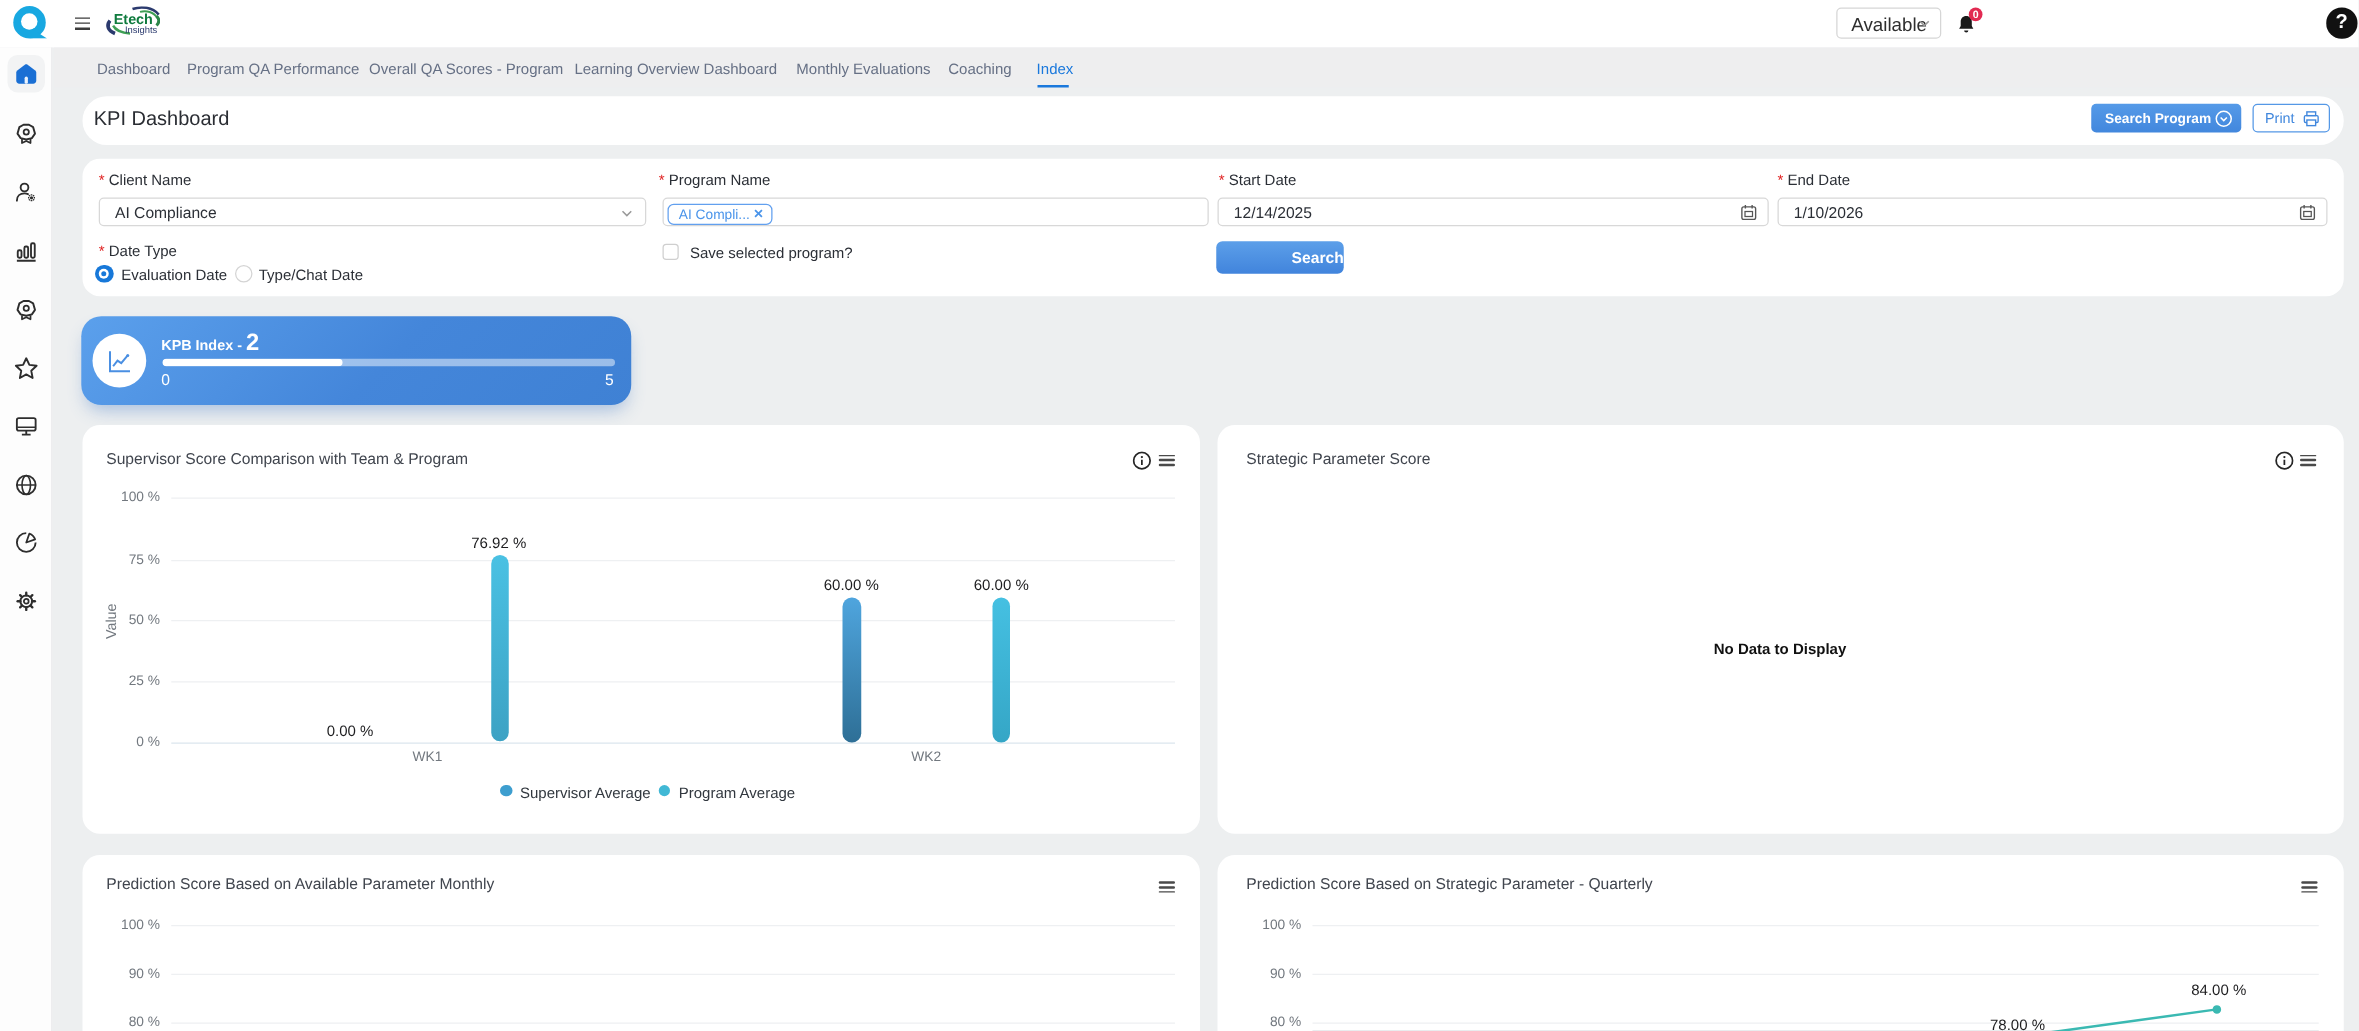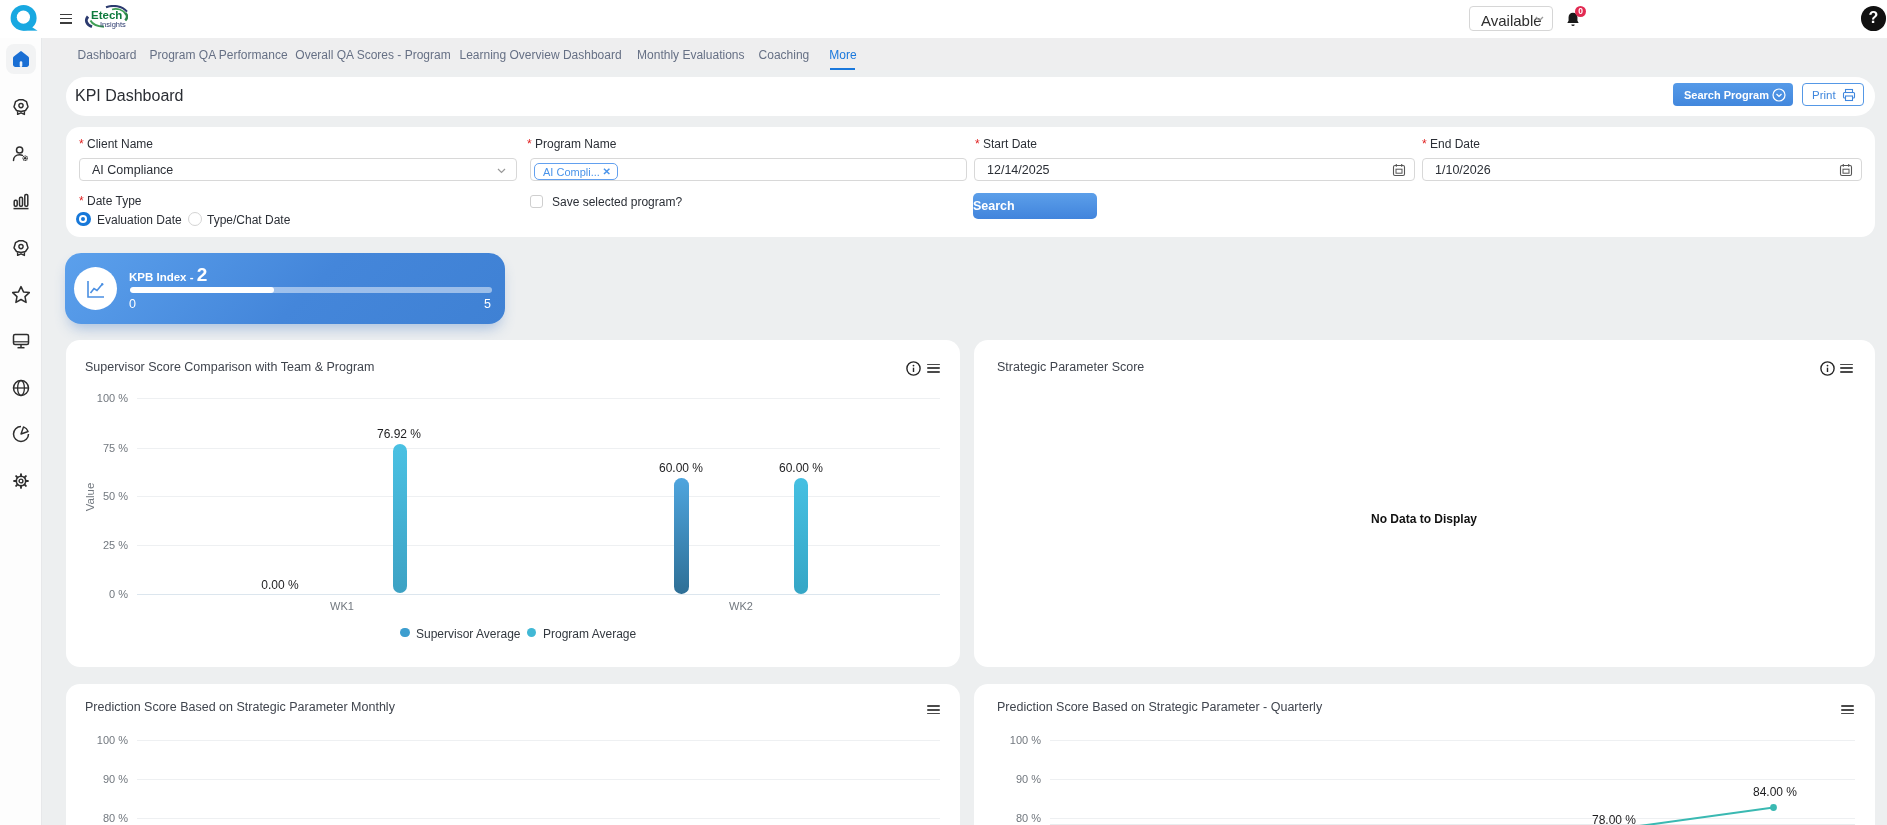--- a/index.html
+++ b/index.html
@@ -133,21 +133,21 @@
     </g>
   </svg>
 
   <div class="abs" style="left:43px;top:38px;width:1844px;height:32px;background:#eeeeef;font-size:12px;color:#667085;">
     <span class="abs" style="left:34.6px;top:9.5px;">Dashboard</span>
     <span class="abs" style="left:106.5px;top:9.5px;">Program QA Performance</span>
     <span class="abs" style="left:252.3px;top:9.5px;">Overall QA Scores - Program</span>
     <span class="abs" style="left:416.5px;top:9.5px;">Learning Overview Dashboard</span>
     <span class="abs" style="left:594.1px;top:9.5px;">Monthly Evaluations</span>
     <span class="abs" style="left:715.6px;top:9.5px;">Coaching</span>
-    <span class="abs" style="left:786.3px;top:9.5px;color:#1a78dc;">More</span>
+    <span class="abs" style="left:786.3px;top:9.5px;color:#1a78dc;">Index</span>
     <div class="abs" style="left:787.2px;top:29.5px;width:25px;height:2.5px;background:#1a78dc;"></div>
   </div>
 
   <div class="abs" style="left:66px;top:77px;width:1809px;height:39px;background:#fff;border-radius:20px;"></div>
   <div class="abs" style="left:75px;top:87px;font-size:16px;color:#2a2d33;">KPI Dashboard</div>
   <div class="abs" style="left:1673px;top:83px;width:120px;height:23px;border-radius:4px;background:linear-gradient(#559ae8,#4287dd);color:#fff;font-size:12.5px;font-weight:bold;">
     <span style="position:absolute;left:11px;top:6px;font-size:11px;">Search Program</span>
     <svg style="position:absolute;right:7px;top:4.5px;" width="14" height="14" viewBox="0 0 14 14">
         <circle cx="7" cy="7" r="6" fill="none" stroke="#fff" stroke-width="1.2"></circle>
         <path d="M4.5,6 L7,8.5 L9.5,6" fill="none" stroke="#fff" stroke-width="1.2"></path>
@@ -199,21 +199,21 @@
 
   <div class="abs flab" style="left:79px;top:194px;"><i>*</i> Date Type</div>
   <div class="abs" style="left:76px;top:211.5px;width:14.5px;height:14.5px;border-radius:50%;background:#1778d9;"></div>
   <div class="abs" style="left:79.2px;top:214.7px;width:8px;height:8px;border-radius:50%;background:#fff;"></div>
   <div class="abs" style="left:81.2px;top:216.7px;width:4px;height:4px;border-radius:50%;background:#1778d9;"></div>
   <div class="abs" style="left:97px;top:212.5px;font-size:12px;color:#2b2f36;">Evaluation Date</div>
   <div class="abs" style="left:187.5px;top:211.5px;width:14.5px;height:14.5px;border-radius:50%;border:1.5px solid #d4d4d4;background:#fff;"></div>
   <div class="abs" style="left:207px;top:212.5px;font-size:12px;color:#2b2f36;">Type/Chat Date</div>
   <div class="abs" style="left:530px;top:194.5px;width:13px;height:13px;border:1.5px solid #cfcfcf;border-radius:3px;background:#fff;"></div>
   <div class="abs" style="left:552px;top:195px;font-size:12px;color:#2b2f36;">Save selected program?</div>
-  <div class="abs" style="left:973px;top:193px;width:124px;height:26px;border-radius:5px;background:linear-gradient(#5c9fe9,#4184dc);color:#fff;font-size:12.5px;font-weight:bold;text-align:left;line-height:26px;">Search</div>
+  <div class="abs" style="left:973px;top:193px;width:102px;height:26px;border-radius:5px;background:linear-gradient(#5c9fe9,#4184dc);color:#fff;font-size:12.5px;font-weight:bold;text-align:right;line-height:26px;">Search</div>
 
   <div class="abs" style="left:65px;top:253px;width:440px;height:71px;border-radius:16px;background:linear-gradient(135deg,#5BA0EC 0%,#4486da 55%,#3f81d4 100%);box-shadow:0 8px 14px -4px rgba(80,130,200,.45);"></div>
   <div class="abs" style="left:74px;top:266.5px;width:43px;height:43px;border-radius:50%;background:#fff;"></div>
   <svg class="abs" style="left:85px;top:277.5px;" width="22" height="22" viewBox="0 0 22 22">
     <path d="M3,3 L3,19 L19,19" fill="none" stroke="#4a8fe2" stroke-width="1.6"></path>
     <path d="M5.5,15 L9,10.5 L12,12.5 L17,6.5" fill="none" stroke="#4a8fe2" stroke-width="1.6"></path>
     <circle cx="17.2" cy="6.3" r="1.2" fill="#4a8fe2"></circle>
   </svg>
   <div class="abs" style="left:129px;top:266px;height:18px;line-height:18px;font-size:11.5px;font-weight:bold;color:#fff;">KPB Index - <span style="font-size:19px;">2</span></div>
   <div class="abs" style="left:129.5px;top:286.5px;width:362px;height:6.5px;border-radius:3.5px;background:rgba(255,255,255,.48);overflow:hidden;">
@@ -272,21 +272,21 @@
       <line x1="7.5" y1="6.7" x2="7.5" y2="11" stroke="#262626" stroke-width="1.4"></line>
       <circle cx="7.5" cy="4.6" r="0.9" fill="#262626"></circle>
     </svg>
   <div class="menu-ic" style="left:1840px;top:363.5px;">
       <b></b>
       <b></b>
       <b></b>
     </div>
   <div class="abs" style="left:1354px;top:512px;width:140px;text-align:center;font-size:12px;font-weight:bold;color:#111;">No Data to Display</div>
 
-  <div class="ctitle" style="left:85px;top:700px;">Prediction Score Based on Strategic Parameter Monthly</div>
+  <div class="ctitle" style="left:85px;top:700px;">Prediction Score Based on Available Parameter Monthly</div>
   <div class="menu-ic" style="left:927px;top:705px;">
       <b></b>
       <b></b>
       <b></b>
     </div>
   <div class="ylab" style="left:88px;top:733.5px;">100 %</div>
   <div class="ylab" style="left:88px;top:772.5px;">90 %</div>
   <div class="ylab" style="left:88px;top:812px;">80 %</div>
   <div class="gline" style="left:137px;top:739.5px;width:803px;"></div>
   <div class="gline" style="left:137px;top:778.5px;width:803px;"></div>

